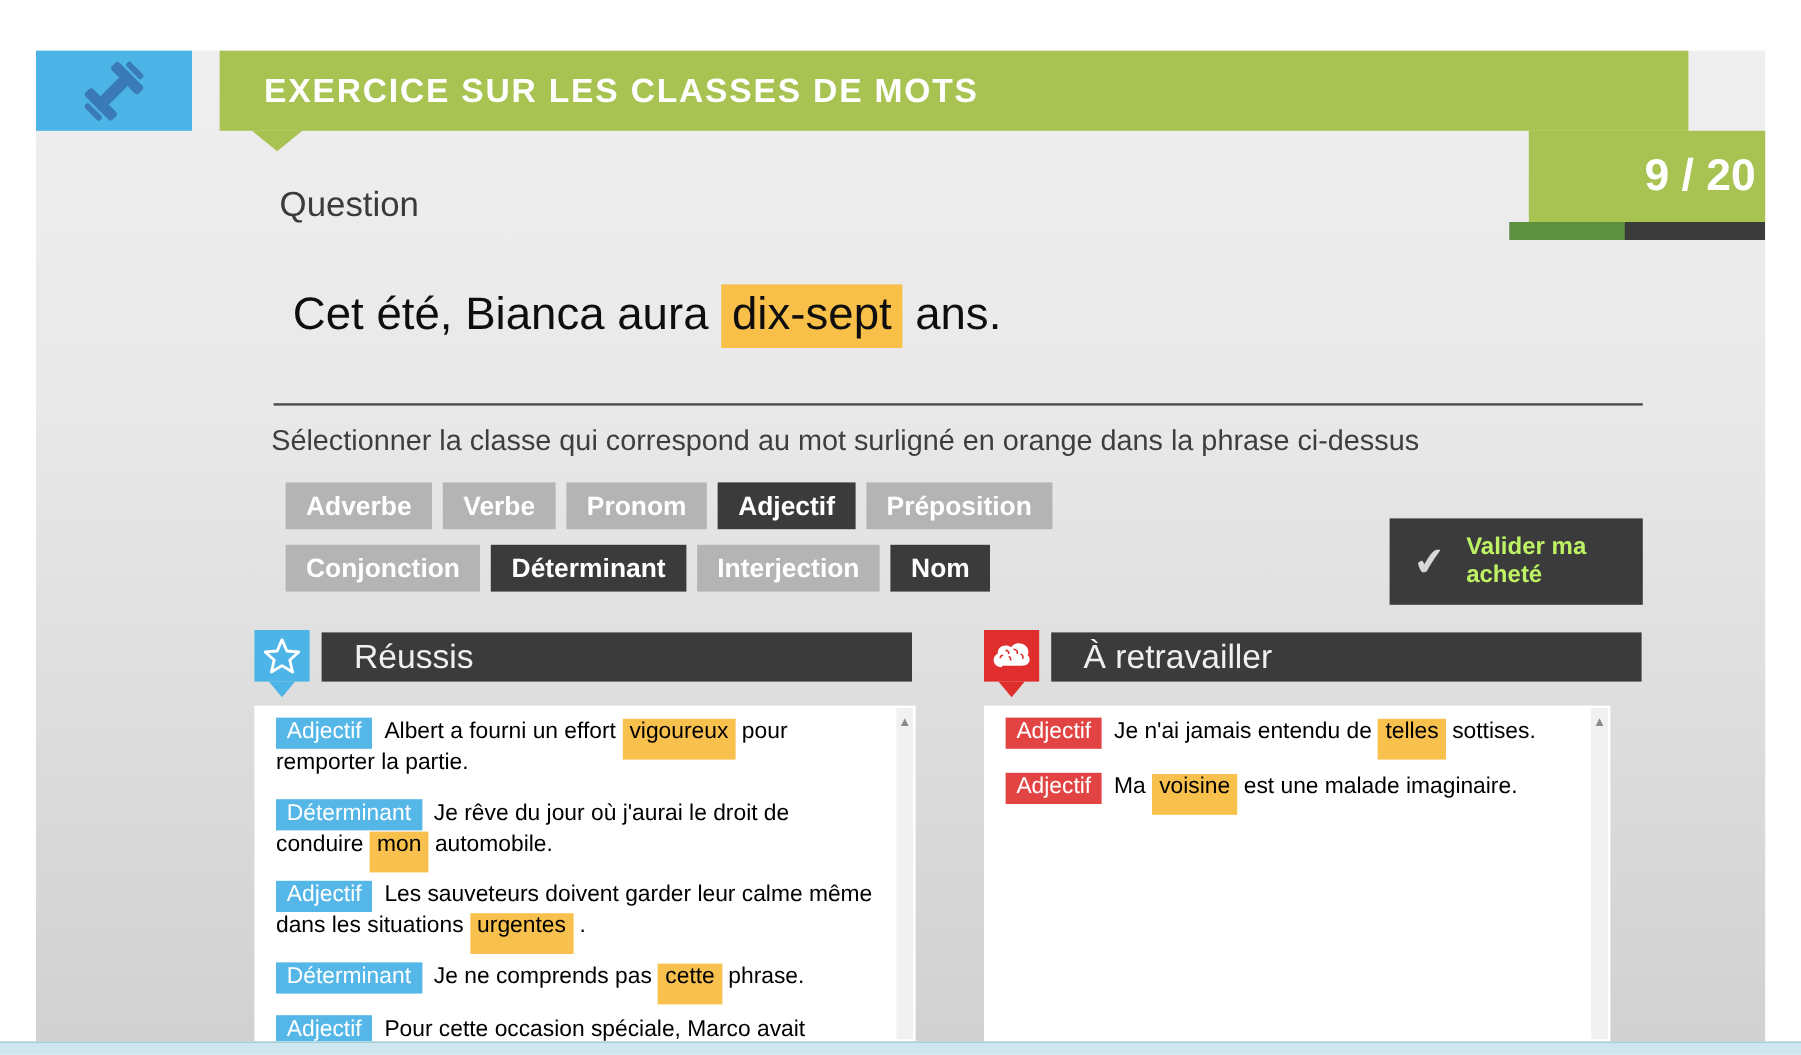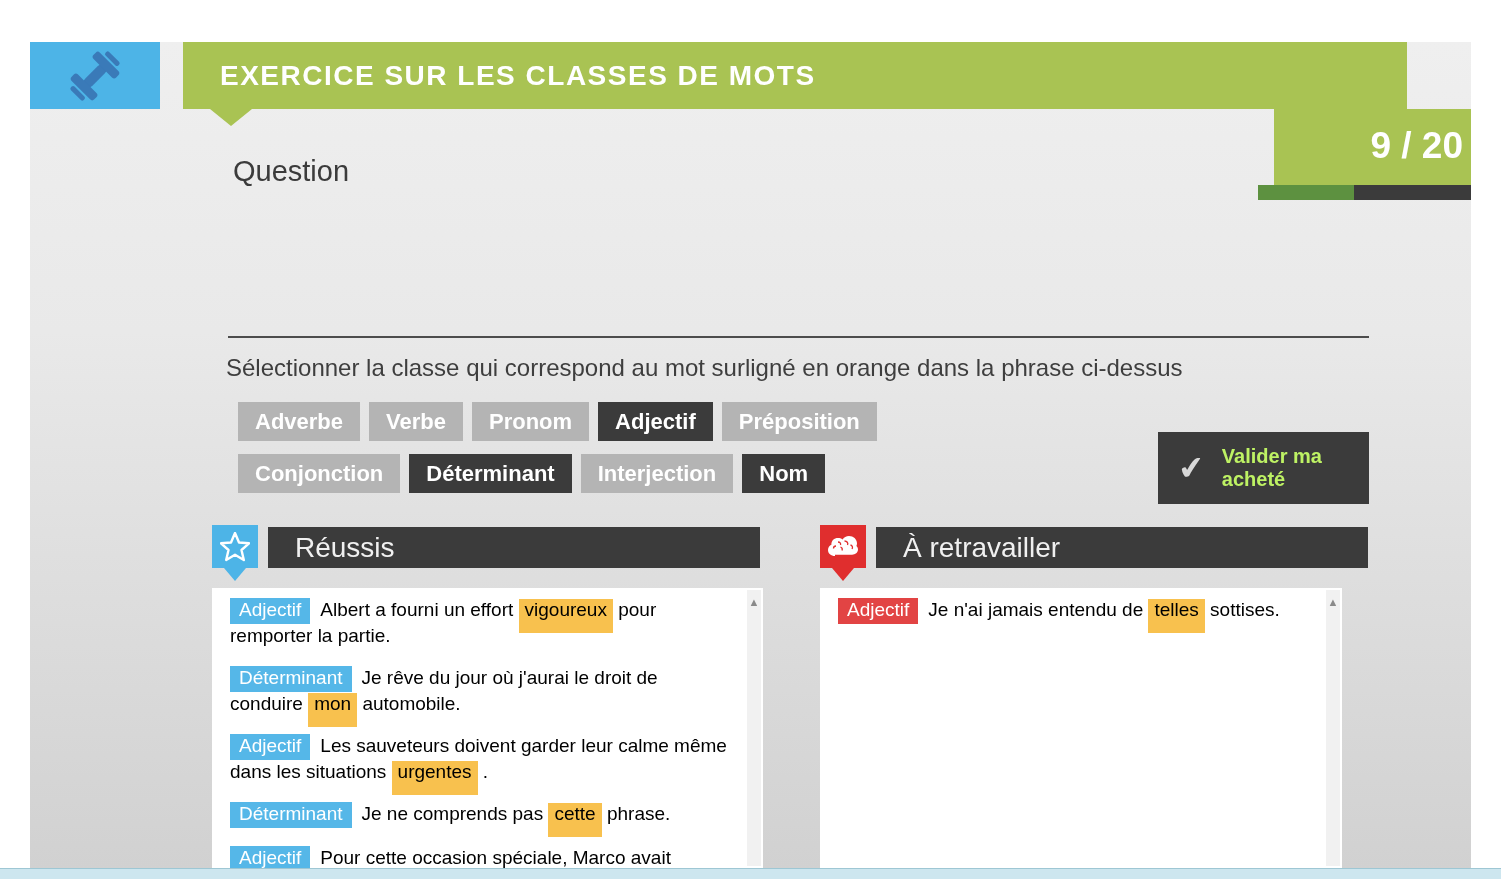--- a/index.html
+++ b/index.html
@@ -93,20 +93,21 @@
   <div class="banner">
     <div class="banner-title">EXERCICE SUR LES CLASSES DE MOTS</div>
   </div>
   <div class="banner-pointer"></div>
   <div class="score-box">9 / 20</div>
   <div class="progress-track">
     <div class="progress-fill" style="width: 45%;"></div>
   </div>
 
   <div class="question-label">Question</div>
+  <div class="sentence"><span>Cet été, Bianca aura </span><span class="hl">dix-sept</span><span> ans.</span></div>
   <div class="separator"></div>
   <div class="instruction">Sélectionner la classe qui correspond au mot surligné en orange dans la phrase ci-dessus</div>
 
   <div class="choices">
       <div class="choice light">Adverbe</div>
       <div class="choice light">Verbe</div>
       <div class="choice light">Pronom</div>
       <div class="choice dark">Adjectif</div>
       <div class="choice light">Préposition</div>
       <div class="choice light">Conjonction</div>
@@ -149,20 +150,21 @@
         <div class="item"><span class="tag blue">Déterminant</span><span>Je ne comprends pas </span><span class="hl">cette</span><span> phrase.</span></div>
         <div class="item"><span class="tag blue">Adjectif</span><span>Pour cette occasion spéciale, Marco avait acheté un habit </span></div>
       </div>
     <div class="scrollbar">
       <div class="scroll-up">▲</div>
     </div>
   </div>
   <div class="panel panel-right">
     <div>
         <div class="item"><span class="tag red">Adjectif</span><span>Je n'ai jamais entendu de </span><span class="hl">telles</span><span> sottises.</span></div>
+        <div class="item"><span class="tag red">Adjectif</span><span>Ma </span><span class="hl">voisine</span><span> est une malade imaginaire.</span></div>
       </div>
     <div class="scrollbar">
       <div class="scroll-up">▲</div>
     </div>
   </div>
 
 </div>
 
 <div class="bottom-bar"></div>
 

